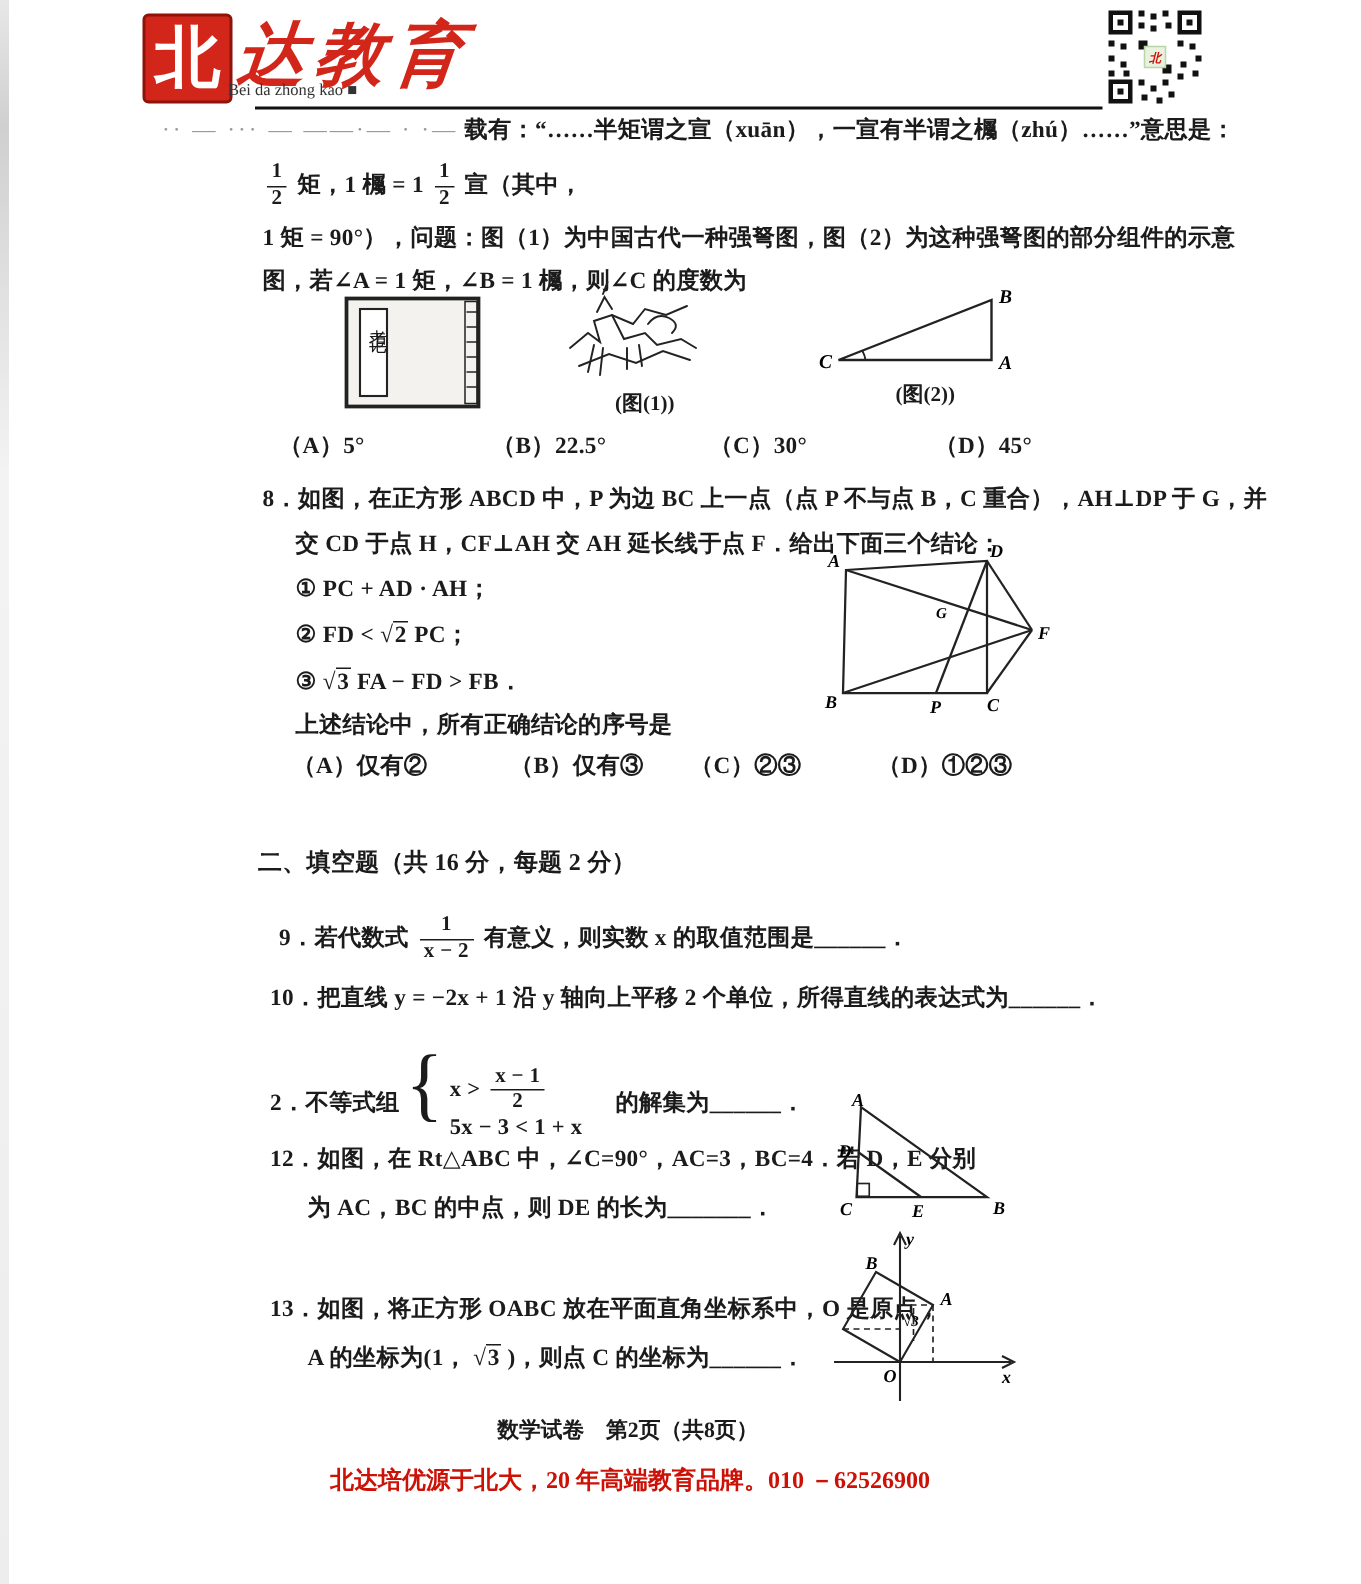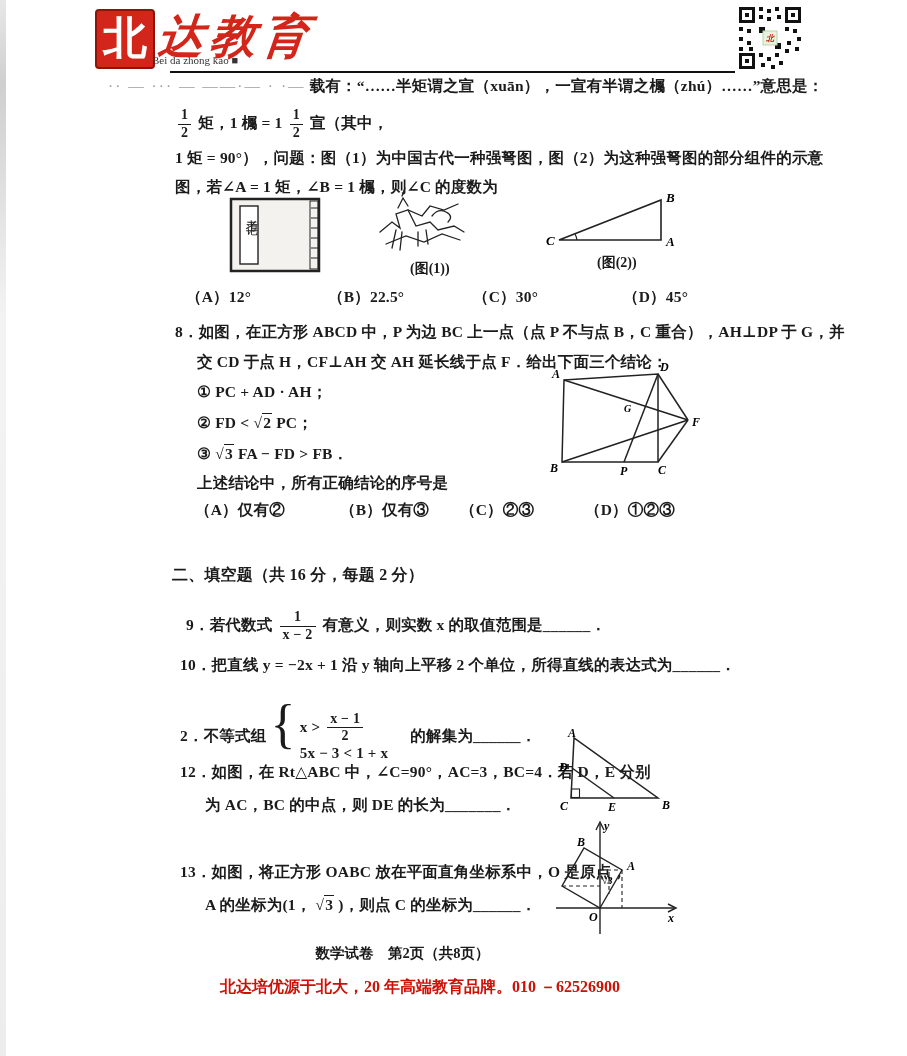--- a/index.html
+++ b/index.html
@@ -140,21 +140,21 @@
     <g fill="none" stroke="#222" stroke-width="1.6">
       <path d="M14,50 L116,50 L116,10 Z"></path>
       <path d="M32,50 A18,18 0 0 0 30,44" stroke-width="1.2"></path>
     </g>
     <text x="121" y="12" font-size="13">B</text>
     <text x="1" y="55" font-size="13">C</text>
     <text x="121" y="56" font-size="13">A</text>
   </svg>
   <div class="abs caption" style="left:585px;top:254px;">(图(2))</div>
 
-  <div class="abs ln" style="left:186px;top:287px;">（A）12°</div>
+  <div class="abs ln" style="left:186px;top:287px;">（A）5°</div>
   <div class="abs ln" style="left:328px;top:287px;">（B）22.5°</div>
   <div class="abs ln" style="left:473px;top:287px;">（C）30°</div>
   <div class="abs ln" style="left:623px;top:287px;">（D）45°</div>
 
   <div class="abs ln" style="left:175px;top:322px;">8．如图，在正方形 ABCD 中，P 为边 BC 上一点（点 P 不与点 B，C 重合），AH⊥DP 于 G，并</div>
   <div class="abs ln" style="left:197px;top:352px;">交 CD 于点 H，CF⊥AH 交 AH 延长线于点 F．给出下面三个结论：</div>
   <div class="abs ln" style="left:197px;top:382px;">①  PC + AD · AH；</div>
   <div class="abs ln" style="left:197px;top:413px;">
     <span>②  FD &lt;</span>
     <span class="sqrt"><span class="sign">√</span><span class="rad">2</span></span>
@@ -249,15 +249,15 @@
       <line x1="61" y1="54" x2="61" y2="76"></line>
     </g>
     <text x="56" y="12" font-size="12">y</text>
     <text x="120" y="104" font-size="12">x</text>
     <text x="41" y="103" font-size="12">O</text>
     <text x="29" y="28" font-size="12">B</text>
     <text x="79" y="52" font-size="12">A</text>
     <text x="54" y="66" font-size="10">√3</text>
   </svg>
 
-  <div class="abs footerpage" style="left:0;top:944px;width:719px;padding-left:43px;">数学试卷　第2页（共8页）</div>
+  <div class="abs footerpage" style="left:16px;top:944px;width:719px;padding-left:43px;">数学试卷　第2页（共8页）</div>
   <div class="abs footerred" style="left:180px;top:977px;width:480px;">北达培优源于北大，20 年高端教育品牌。010 －62526900</div>
 </div>
 
 </body></html>

